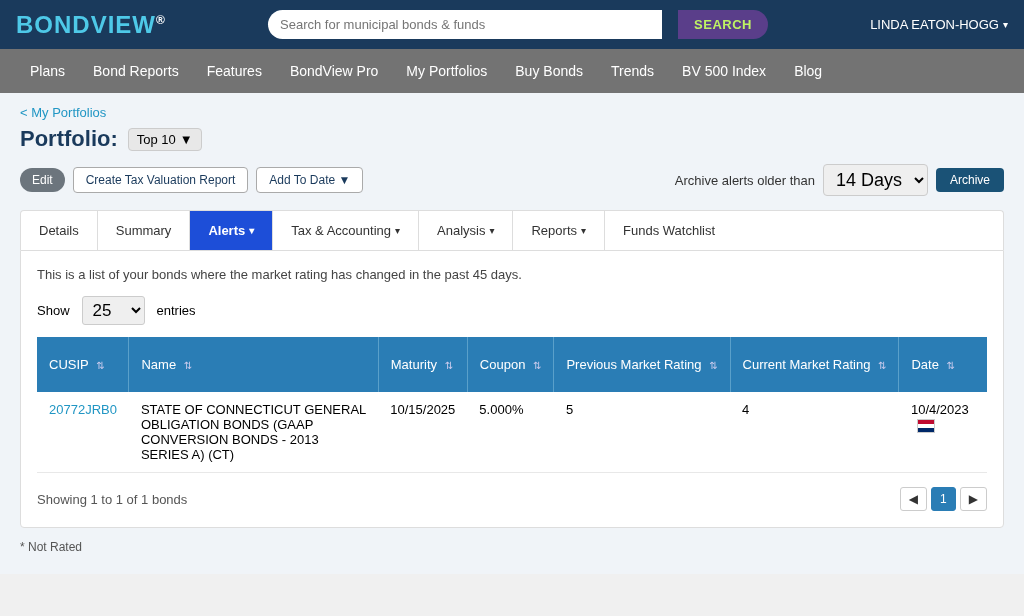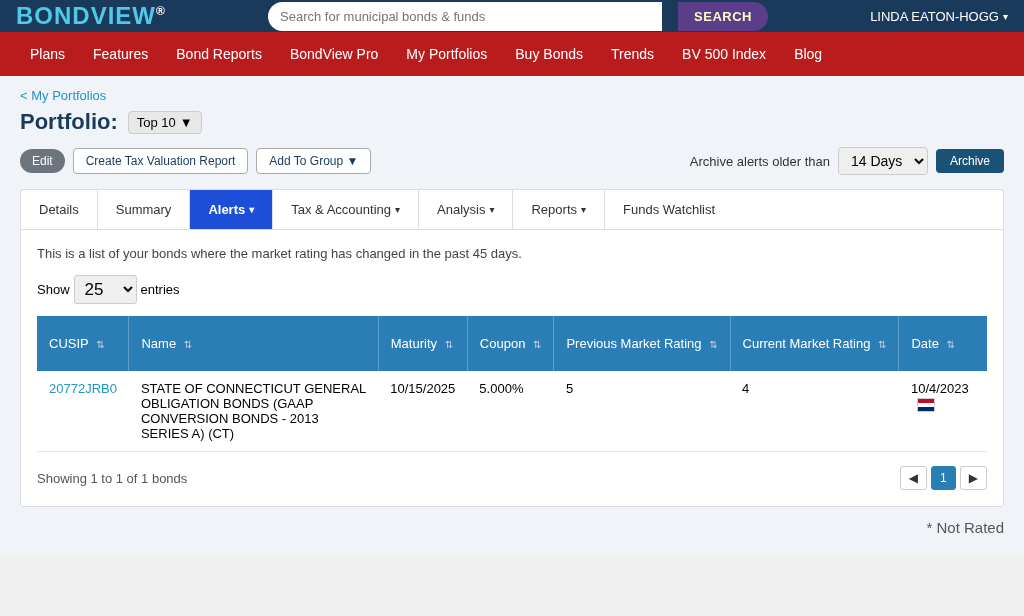--- a/index.html
+++ b/index.html
@@ -5,21 +5,21 @@
     * { box-sizing: border-box; margin: 0; padding: 0; }
     body { font-family: Arial, Helvetica, sans-serif; font-size: 13px; background: #f0f0f0; min-width: 1024px; }
 
     
     .top-header {
       background: #1a3a5c;
       display: flex;
       align-items: center;
       justify-content: space-between;
       padding: 8px 16px;
-      height: 32px;
+      height: 49px;
     }
     .logo {
       font-size: 24px;
       font-weight: bold;
       color: white;
       letter-spacing: 1px;
     }
     .logo span { color: #4ec9e8; }
     .logo .reg { font-size: 12px; vertical-align: super; color: white; }
     .search-area {
@@ -34,42 +34,42 @@
       flex: 1;
       padding: 7px 12px;
       border: none;
       border-radius: 20px 0 0 20px;
       font-size: 13px;
       outline: none;
       color: #555;
     }
     .search-btn {
       background: #5a3e8a;
-      color: #fef9c3;
+      color: #bef264;
       border: none;
       padding: 7px 16px;
       border-radius: 0 20px 20px 0;
       font-size: 13px;
       font-weight: bold;
       cursor: pointer;
       letter-spacing: 0.5px;
     }
     .user-area {
       color: white;
       font-size: 13px;
       display: flex;
       align-items: center;
       gap: 4px;
       cursor: pointer;
     }
     .user-area .chevron { font-size: 10px; }
 
     
     .main-nav {
-      background: #b91c1c;
+      background: #737373;
       display: flex;
       align-items: center;
       padding: 18px 16px;
       height: 44px;
     }
     .main-nav a {
       color: white;
       text-decoration: none;
       font-size: 14px;
       padding: 12px 14px;
@@ -147,21 +147,21 @@
       padding: 5px 14px;
       border-radius: 4px;
       font-size: 12px;
       cursor: pointer;
     }
     .archive-label { font-size: 13px; color: #333; }
     .archive-select {
       padding: 4px 8px;
       border: 1px solid #ccc;
       border-radius: 4px;
-      font-size: 14px;
+      font-size: 18px;
     }
 
     
     .tabs {
       display: flex;
       background: white;
       border: 1px solid #ddd;
       border-bottom: none;
       border-radius: 4px 4px 0 0;
     }
@@ -193,21 +193,21 @@
     }
     .panel-desc {
       font-size: 13px;
       color: #444;
       margin-bottom: 14px;
     }
 
     .table-controls {
       display: flex;
       align-items: center;
-      gap: 4px;
+      gap: 12px;
       margin-bottom: 12px;
       font-size: 13px;
     }
     .entries-select {
       padding: 3px 6px;
       border: 1px solid #ccc;
       border-radius: 3px;
       font-size: 17px;
     }
 
@@ -260,24 +260,23 @@
       font-size: 12px;
       color: #333;
     }
     .page-btn.active {
       background: #2a7db5;
       color: white;
       border-color: #2a7db5;
     }
 
     .footnote {
-      font-size: 15px;
+      font-size: 12px;
       color: #555;
       margin-top: 12px;
-      text-align: right;
     }
 
     
     .flag-icon {
       display: inline-block;
       width: 18px;
       height: 14px;
       background: linear-gradient(to bottom, #bf0a30 33%, white 33%, white 66%, #002868 66%);
       border: 1px solid #ccc;
       font-size: 8px;
@@ -295,22 +294,22 @@
     <button class="search-btn">SEARCH</button>
   </div>
   <div class="user-area">
     <span>LINDA EATON-HOGG</span>
     <span class="chevron">▾</span>
   </div>
 </div>
 
 <nav class="main-nav">
   <a>Plans</a>
+  <a>Bond Reports</a>
   <a>Features</a>
-  <a>Bond Reports</a>
   <a>BondView Pro</a>
   <a>My Portfolios</a>
   <a>Buy Bonds</a>
   <a>Trends</a>
   <a>BV 500 Index</a>
   <a>Blog</a>
 </nav>
 
 <div class="content">
   <div class="breadcrumb">My Portfolios</div>
@@ -321,21 +320,21 @@
       <span>Top 10</span>
       <span>▼</span>
     </div>
   </div>
 
   <div class="action-bar">
     <div class="action-bar-left">
       <button class="btn-gray">Edit</button>
       <button class="btn-blue-outline">Create Tax Valuation Report</button>
       <button class="btn-blue-outline">
-        <span>Add To Group</span>
+        <span>Add To Date</span>
         <span>▼</span>
       </button>
     </div>
     <div class="action-bar-right">
       <span class="archive-label">Archive alerts older than</span>
       <select class="archive-select">
         <option>14 Days</option>
         <option>7 Days</option>
         <option>30 Days</option>
         <option>60 Days</option>

